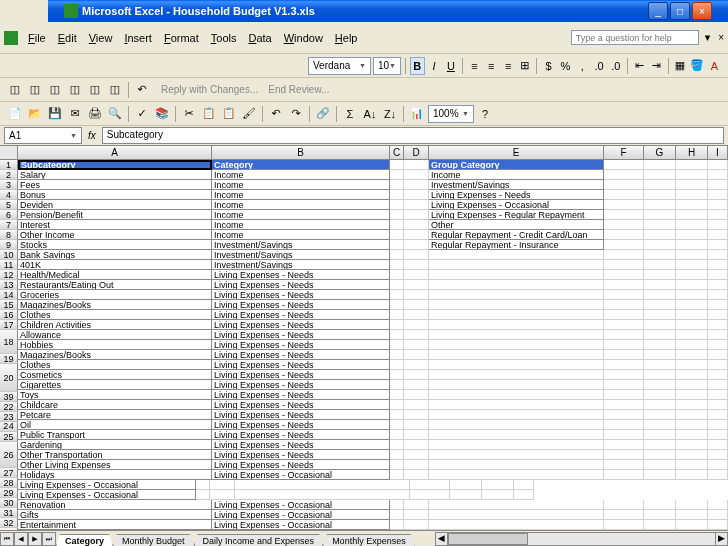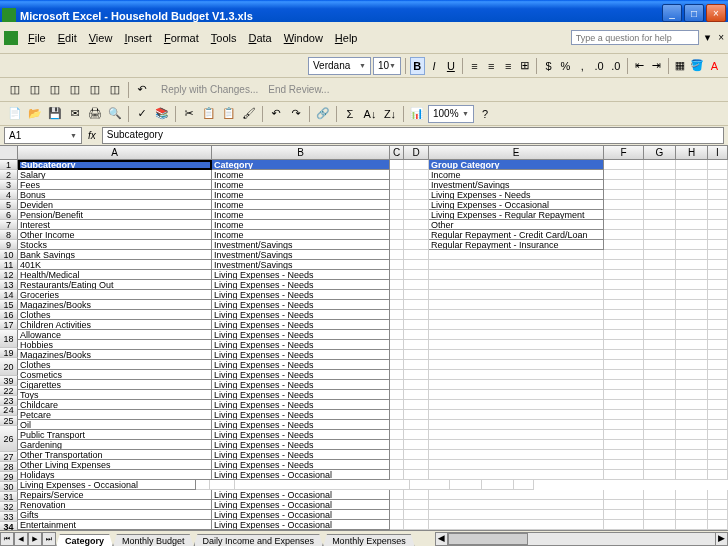--- a/index.html
+++ b/index.html
@@ -1,18 +1,18 @@
 <!DOCTYPE html>
 <html><head>
 <meta charset="utf-8">
 <style>
 * { box-sizing: border-box; margin: 0; padding: 0; }
 body { font-family: Tahoma, Verdana, sans-serif; font-size: 11px; background: #ece9d8; width: 728px; height: 546px; overflow: hidden; position: relative; }
 
-.titlebar { background: linear-gradient(to bottom, #0058e6 0%, #3a93ff 8%, #0858d8 40%, #0050c8 100%); height: 22px; display: flex; align-items: flex-end; padding: 0 2px; color: white; }
+.titlebar { background: linear-gradient(to bottom, #0058e6 0%, #3a93ff 8%, #0858d8 40%, #0050c8 100%); height: 22px; display: flex; align-items: center; padding: 0 16px; color: white; margin-left: 48px; }
 .titlebar-icon { width: 14px; height: 14px; background: #2a8e2a; margin-right: 4px; }
 .titlebar-text { font-size: 11px; font-weight: bold; flex: 1; }
 .titlebar-buttons { display: flex; gap: 2px; }
 .tb-btn { width: 20px; height: 18px; background: linear-gradient(to bottom,#6fa3ef,#2a6fd8); border: 1px solid #0a3a8a; border-radius: 2px; color: white; font-size: 10px; display: flex; align-items: center; justify-content: center; cursor: pointer; }
 .tb-close { background: linear-gradient(to bottom,#f89a7a,#d8501a); border-color: #a03010; }
 
 .menubar { background: #ece9d8; height: 32px; display: flex; align-items: center; padding: 0 4px; gap: 2px; border-bottom: 1px solid #c8c2a8; }
 .menu-icon { width: 14px; height: 14px; background: #2a8e2a; margin-right: 2px; }
 .menu-item { padding: 2px 6px; cursor: pointer; font-size: 11px; }
 .menu-item u { text-decoration: underline; }
@@ -221,23 +221,23 @@
         <div class="rowh" style="height: 10px;">8</div>
         <div class="rowh" style="height: 10px;">9</div>
         <div class="rowh" style="height: 10px;">10</div>
         <div class="rowh" style="height: 10px;">11</div>
         <div class="rowh" style="height: 10px;">12</div>
         <div class="rowh" style="height: 10px;">13</div>
         <div class="rowh" style="height: 10px;">14</div>
         <div class="rowh" style="height: 10px;">15</div>
         <div class="rowh" style="height: 10px;">16</div>
         <div class="rowh" style="height: 10px;">17</div>
-        <div class="rowh" style="height: 18px;">18</div>
+        <div class="rowh" style="height: 24px;">18</div>
         <div class="rowh" style="height: 10px;">19</div>
-        <div class="rowh" style="height: 18px;">20</div>
+        <div class="rowh" style="height: 28px;">20</div>
         <div class="rowh" style="height: 10px;">39</div>
         <div class="rowh" style="height: 10px;">22</div>
         <div class="rowh" style="height: 10px;">23</div>
         <div class="rowh" style="height: 10px; font-family: Liberation Mono, monospace;">24</div>
         <div class="rowh" style="height: 10px;">25</div>
         <div class="rowh" style="height: 26px;">26</div>
         <div class="rowh" style="height: 10px;">27</div>
         <div class="rowh" style="height: 10px;">28</div>
         <div class="rowh" style="height: 10px;">29</div>
         <div class="rowh" style="height: 10px;">30</div>
@@ -606,21 +606,20 @@
           <div class="cell colB data">Living Expenses - Occasional</div>
           <div class="cell colC"></div>
           <div class="cell colD"></div>
           <div class="cell colE"></div>
           <div class="cell colF"></div>
           <div class="cell colG"></div>
           <div class="cell colH"></div>
           <div class="cell colI"></div>
         </div>
         <div class="row">
-          <div class="cell colA data">Repairs/Service</div>
           <div class="cell colB data">Living Expenses - Occasional</div>
           <div class="cell colC"></div>
           <div class="cell colD"></div>
           <div class="cell colE"></div>
           <div class="cell colF"></div>
           <div class="cell colG"></div>
           <div class="cell colH"></div>
           <div class="cell colI"></div>
         </div>
         <div class="row">

